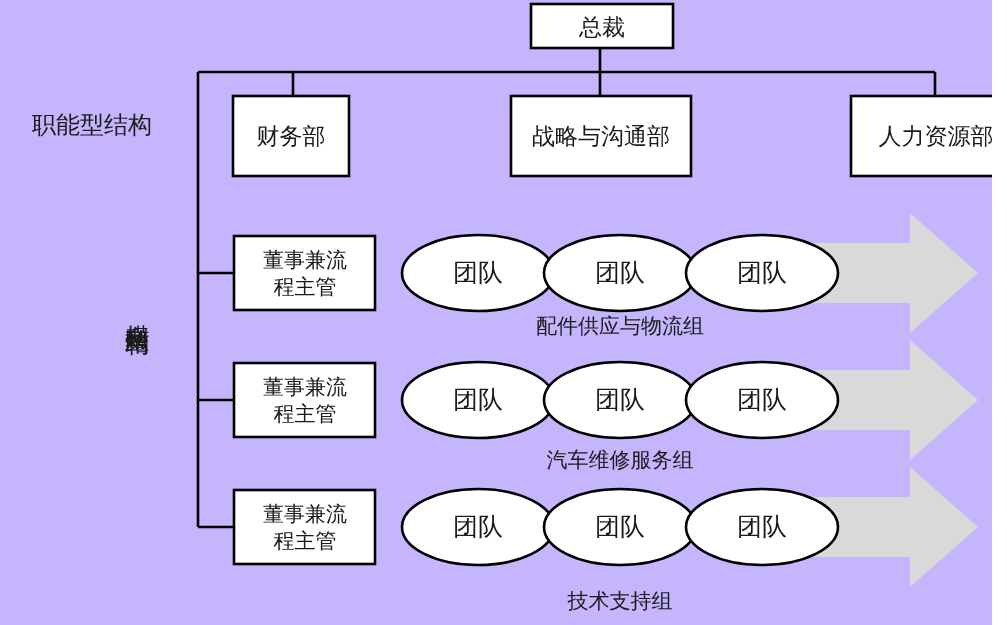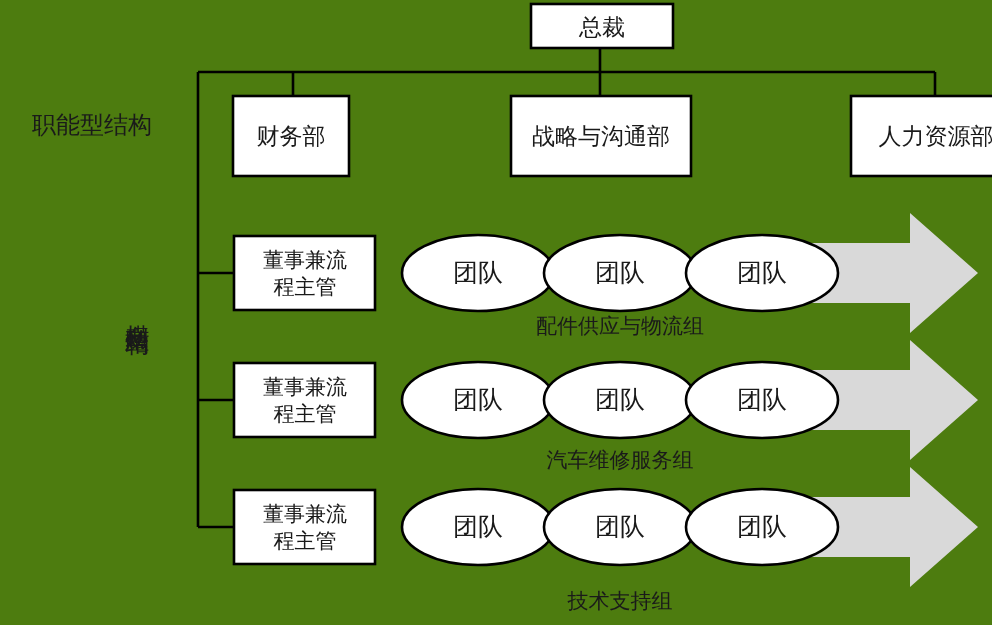--- a/index.html
+++ b/index.html
@@ -7,21 +7,21 @@
     padding: 0;
     background: #ffffff;
   }
   body {
     font-family: "DejaVu Sans", "Liberation Sans", sans-serif;
   }
   #canvas {
     position: relative;
     width: 992px;
     height: 625px;
-    background: #4d7c0f;
+    background: #c4b5fd;
     overflow: hidden;
   }
   #diagram-svg {
     position: absolute;
     left: 0;
     top: 0;
     width: 1007px;
     height: 625px;
   }
   .node-text {

